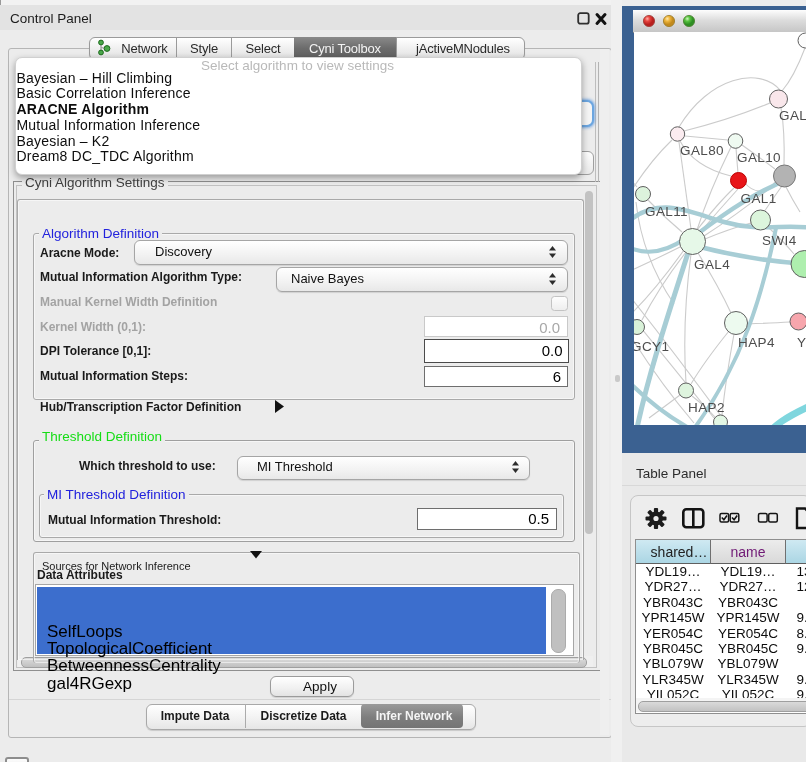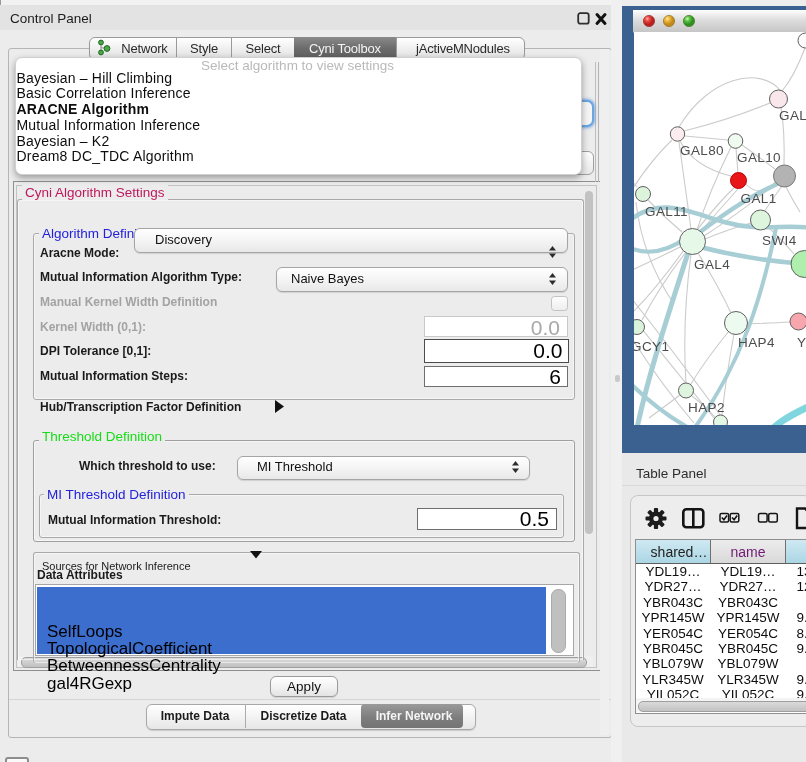--- a/index.html
+++ b/index.html
@@ -7,21 +7,21 @@
   .a{position:absolute;}
   .lbl{font-size:12px;font-weight:bold;color:#1a1a1a;white-space:nowrap;}
   .dis{color:#a3a3a3;}
   .gtitle{font-size:13.5px;white-space:nowrap;background:#ececec;padding:0 3px;}
   .gbox{position:absolute;border:1px solid #a9a9a9;border-radius:3px;
     box-shadow:inset 0 0 0 1px rgba(255,255,255,.55);}
   .combo{position:absolute;border:1px solid #a5a5a5;border-radius:6px;
     background:linear-gradient(#ffffff,#f2f2f2 60%,#e8e8e8);
     box-shadow:0 1px 1px rgba(0,0,0,.12);}
   .combo .ct{position:absolute;left:20px;top:3px;font-size:13px;color:#111;}
-  .fld{position:absolute;background:#fff;font-size:21px;text-align:right;
+  .fld{position:absolute;background:#fff;font-size:15px;text-align:right;
     white-space:nowrap;}
   .seg{position:absolute;font-size:13px;font-weight:normal;color:#2a2a2a;text-align:center;letter-spacing:-0.2px;}
 </style>
 </head>
 <body>
 
 <div class="a" style="left:0;top:0;width:620px;height:762px;background:#ececec;"></div>
 
 <div class="a" style="left:0;top:0;width:612px;height:5px;background:#f2f2f2;border-left:1px solid #999;"></div>
 <div class="a" style="left:0;top:5px;width:612px;height:25px;background:#e3e3e3;"></div>
@@ -54,27 +54,27 @@
 
 <div class="a" style="left:13px;top:181px;width:586px;height:488px;border:1px solid #8f8f8f;"></div>
 <div class="a" style="left:16px;top:185px;width:579px;height:481px;border:1px solid #c2c2c2;background:#ececec;"></div>
 
 <div class="a" style="left:584.5px;top:191px;width:8px;height:343px;background:#c2c2c2;border-radius:5px;"></div>
 
 <div class="a" style="left:18px;top:655.5px;width:575px;height:11px;background:#efefef;"></div>
 <div class="a" style="left:21px;top:656.5px;width:564px;height:9px;background:linear-gradient(#dcdcdc,#c0c0c0);border:1px solid #9f9f9f;border-radius:5px;"></div>
 
 <div class="gbox" style="left:17px;top:199px;width:565px;height:460px;border-bottom:none;border-radius:3px 3px 0 0;"></div>
-<div class="a gtitle" style="left:22px;top:185px;color:#be185d;">Cyni Algorithm Settings</div>
+<div class="a gtitle" style="left:22px;top:175px;color:#404040;">Cyni Algorithm Settings</div>
 
 <div class="gbox" style="left:33px;top:233px;width:540px;height:165px;"></div>
 <div class="a gtitle" style="left:39px;top:226px;color:#2222dd;">Algorithm Definition</div>
 
 <div class="a lbl" style="left:40px;top:246px;">Aracne Mode:</div>
-<div class="combo" style="left:134px;top:228px;width:432px;height:23px;">
+<div class="combo" style="left:134px;top:240px;width:432px;height:23px;">
     <span class="ct">Discovery</span>
   </div>
 <div class="a lbl" style="left:40px;top:270px;">Mutual Information Algorithm Type:</div>
 <div class="combo" style="left:276px;top:267px;width:290px;height:23px;">
     <span class="ct" style="left:14px;">Naive Bayes</span>
   </div>
 
 <div class="a lbl dis" style="left:40px;top:295px;">Manual Kernel Width Definition</div>
 <div class="a" style="left:551px;top:295.5px;width:15px;height:13px;border:1px solid #c3c3c3;border-radius:3.5px;background:linear-gradient(#fdfdfd,#eeeeee);"></div>
 
@@ -123,21 +123,21 @@
 <svg class="a" style="left:249px;top:549px;" width="14" height="11" viewBox="0 0 14 11">
     <path d="M1 2 L13 2 L7 9.5 Z" fill="#111"></path>
   </svg>
 <div class="a lbl" style="left:37px;top:568px;">Data Attributes</div>
 
 <div class="a" style="left:35px;top:584px;width:537px;height:70px;border:1px solid #a6a6a6;background:#fff;"></div>
 <div class="a" style="left:36.5px;top:587px;width:509px;height:67px;background:#3c6ecd;"></div>
 <div class="a" style="left:47px;top:623px;font-size:17px;color:#000000;line-height:17.2px;white-space:nowrap;">SelfLoops<br>TopologicalCoefficient<br>BetweennessCentrality<br>gal4RGexp</div>
 <div class="a" style="left:550.5px;top:589px;width:13px;height:62px;background:#c0c0c0;border:1px solid #ababab;border-radius:7px;"></div>
 
-<div class="a" style="left:270px;top:675.5px;width:66px;height:19.5px;border:1px solid #9b9b9b;border-radius:6px;background:linear-gradient(#ffffff,#f0f0f0 60%,#e3e3e3);box-shadow:0 1px 1px rgba(0,0,0,.12);text-align:center;font-size:13.5px;color:#111;line-height:19px;">Apply</div>
+<div class="a" style="left:270px;top:675.5px;width:66px;height:19.5px;border:1px solid #9b9b9b;border-radius:6px;background:linear-gradient(#ffffff,#f0f0f0 60%,#e3e3e3);box-shadow:0 1px 1px rgba(0,0,0,.12);text-align:center;font-size:13.5px;color:#111;line-height:19px;padding-left:16px;">Apply</div>
 <div class="a" style="left:9px;top:698.5px;width:602px;height:1px;background:#d5d5d5;"></div>
 
 <div class="a" style="left:145.5px;top:703.5px;width:328px;height:24px;border:1px solid #a8a8a8;border-radius:6px;background:linear-gradient(#ffffff,#f2f2f2 55%,#e6e6e6);box-shadow:0 1px 1px rgba(0,0,0,.15);"></div>
 <div class="a" style="left:245px;top:703.5px;width:1px;height:24px;background:#ababab;"></div>
 <div class="a" style="left:361px;top:703.5px;width:102px;height:24px;background:linear-gradient(#9a9a9a,#7e7e7e 55%,#747474);border-radius:4px;"></div>
 <div class="a lbl" style="left:145px;top:709px;width:100px;text-align:center;">Impute Data</div>
 <div class="a lbl" style="left:246px;top:709px;width:115px;text-align:center;">Discretize Data</div>
 <div class="a lbl" style="left:363px;top:709px;width:102px;text-align:center;color:#f5f5f5;">Infer Network</div>
 
 <div class="a" style="left:5px;top:757px;width:20px;height:10px;border:2px solid #8d8d8d;border-radius:3px;background:linear-gradient(#fdfdfd,#e8e8e8);"></div>

